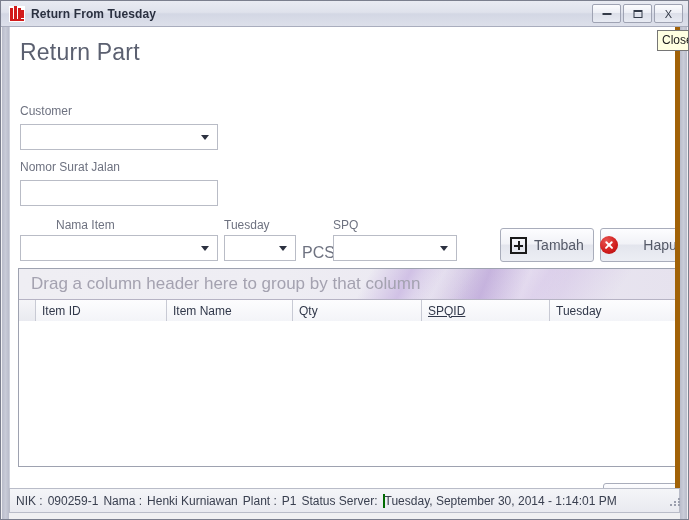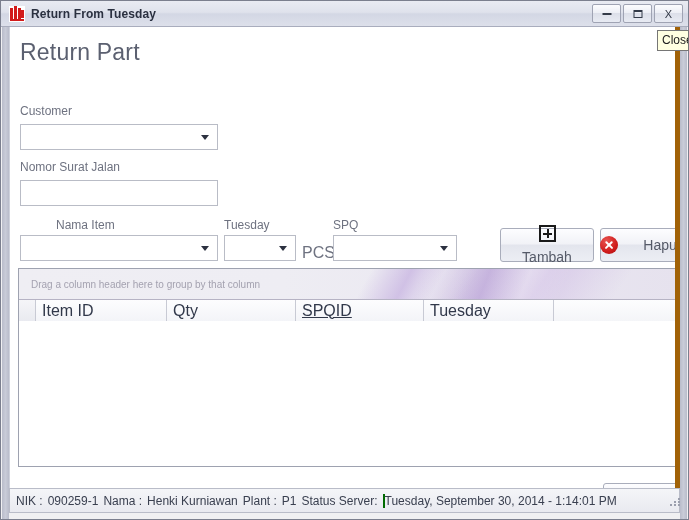--- a/index.html
+++ b/index.html
@@ -222,32 +222,32 @@
     background:
       linear-gradient(118deg, rgba(255,255,255,0) 52%, rgba(186,160,219,0.55) 58%, rgba(255,255,255,0.15) 63%, rgba(255,255,255,0) 68%),
       linear-gradient(112deg, rgba(255,255,255,0) 60%, rgba(160,126,201,0.45) 70%, rgba(255,255,255,0.2) 76%, rgba(255,255,255,0) 82%),
       linear-gradient(125deg, rgba(255,255,255,0) 66%, rgba(206,186,228,0.6) 78%, rgba(255,255,255,0) 90%),
       linear-gradient(to right, #efeef3 0%, #eeedf3 40%, #eae7f1 70%, #e6e2ee 100%);
     border-bottom: 1px solid #b6b3c4;
     display: flex;
     align-items: center;
   }
   .group-panel-text {
-    font-size: 10px;
+    font-size: 17px;
     color: #a4a2b0;
     padding-left: 12px;
     position: relative;
     z-index: 2;
   }
   .hdr-row {
     display: flex;
     height: 21px;
     background: linear-gradient(to bottom, #fdfdfe 0%, #f4f5f8 100%);
     border-bottom: 1px solid #b9bcc8;
-    font-size: 16px;
+    font-size: 12px;
     color: #31384a;
   }
   .hdr-cell {
     box-sizing: border-box;
     border-right: 1px solid #c8cad4;
     padding-left: 6px;
     display: flex;
     align-items: center;
     overflow: hidden;
     white-space: nowrap;
@@ -376,37 +376,38 @@
       <div class="input-box combo" style="left:214px; top:208px; width:72px;">
         <span class="arrow"></span>
       </div>
       <div class="pcs-label" style="left:292px; top:217px;">PCS</div>
 
       <div class="fld-label" style="left:323px; top:191px;">SPQ</div>
       <div class="input-box combo" style="left:323px; top:208px; width:124px;">
         <span class="arrow"></span>
       </div>
 
-      <div class="act-btn" style="left:490px; top:201px; width:94px;flex-direction:column;">
+      <div class="act-btn" style="left:490px; top:201px; width:94px;">
         <span class="ic-plus"></span>
         <span>Tambah</span>
       </div>
 
       <div class="act-btn" style="left:590px; top:201px; width:84px;gap:25px;">
         <span class="ic-del"></span>
         <span>Hapus</span>
       </div>
 
       <div class="grid" style="left:8px; top:241px; width:664px; height:199px;">
         <div class="group-panel">
           <div class="group-panel-text">Drag a column header here to group by that column</div>
         </div>
         <div class="hdr-row" id="grid-header">
           <div class="hdr-cell hdr-indicator"></div>
         <div class="hdr-cell" style="width: 131px; flex: 0 0 131px;">Item ID</div>
+            <div class="hdr-cell" style="width: 126px; flex: 0 0 126px;">Item Name</div>
             <div class="hdr-cell" style="width: 129px; flex: 0 0 129px;">Qty</div>
             <div class="hdr-cell" style="width: 128px; flex: 0 0 128px; text-decoration: underline;">SPQID</div>
             <div class="hdr-cell" style="width: 130px; flex: 0 0 130px;">Tuesday</div>
           </div>
         <div class="grid-body"></div>
       </div>
 
       <div class="simpan" style="left:593px; top:456px; width:79px; height:32px;">
         
       </div>

